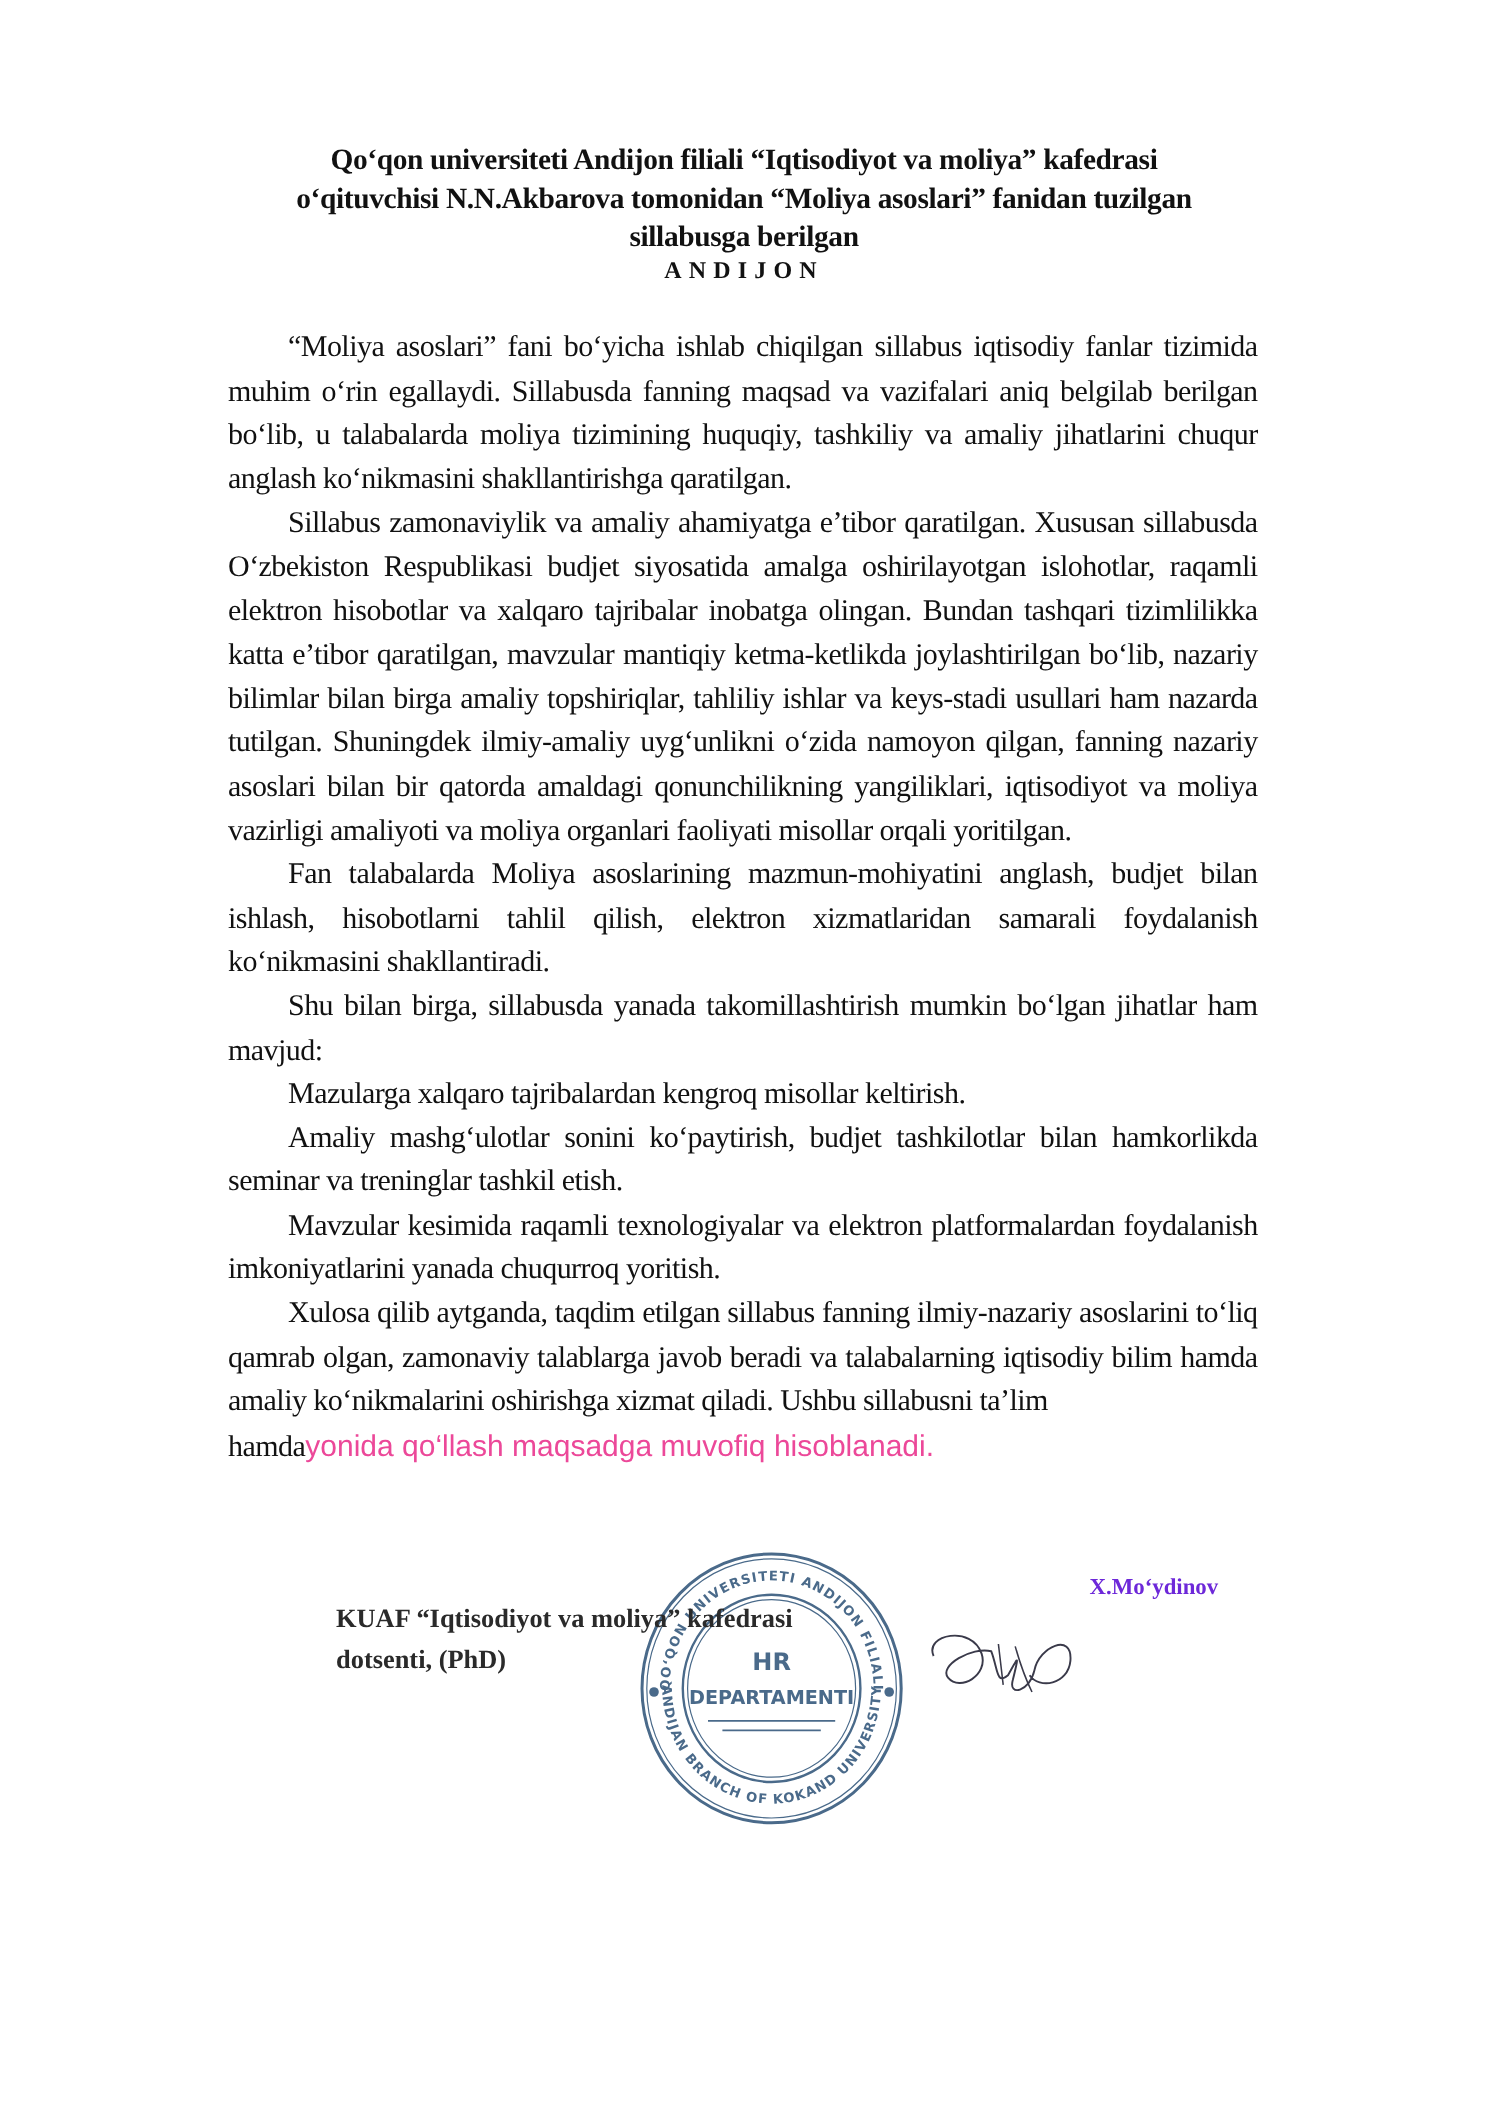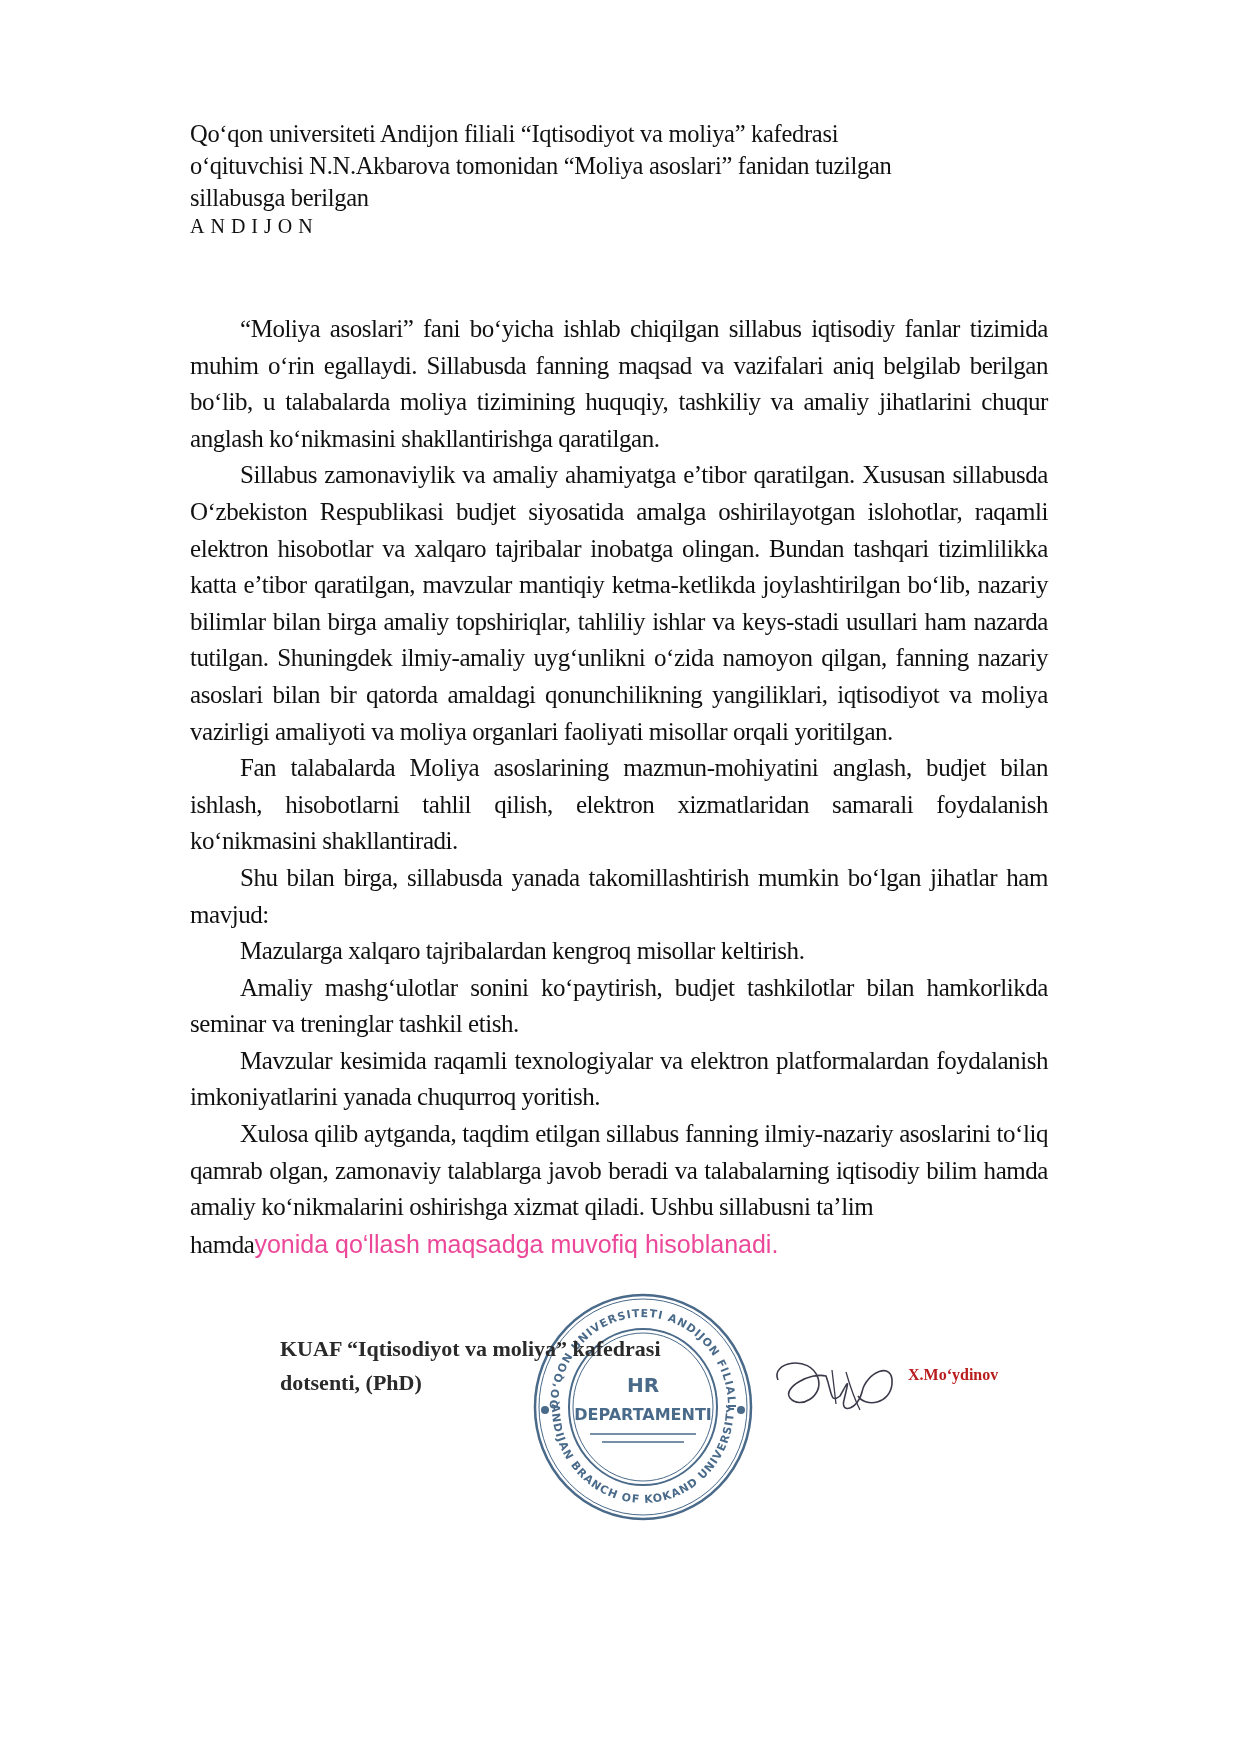--- a/index.html
+++ b/index.html
@@ -20,41 +20,41 @@
     left: 0; top: 0;
     width: 1240px;
     height: 1754px;
     background: #ffffff;
   }
   .header {
     position: absolute;
     left: 190px;
     top: 118px;
     width: 860px;
-    font-weight: normal;
+    text-align: center;
+    font-weight: bold;
     font-size: 24.5px;
     line-height: 32px;
     letter-spacing: -0.3px;
   }
   .header .h-line { display: block; white-space: nowrap; }
   .header .title-word {
     display: block;
     font-size: 20px;
     letter-spacing: 6px;
     line-height: 24px;
   }
   .body-text {
     position: absolute;
     left: 190px;
     top: 272px;
     width: 858px;
     font-size: 25px;
     line-height: 36.6px;
     letter-spacing: -0.45px;
-    margin-top: 39px;
   }
   .body-text p {
     margin: 0;
     text-indent: 50px;
     text-align: justify;
   }
   .body-text p.last-line-fade .fade {
     color: #ec4899;
     font-family: Liberation Sans, sans-serif;
     letter-spacing: 0;
@@ -65,25 +65,25 @@
     top: 1332px;
     font-family: "Liberation Serif", serif;
     font-weight: bold;
     font-size: 22px;
     line-height: 34px;
     color: #2a2a2a;
   }
   .signer-name {
     position: absolute;
     left: 908px;
-    top: 1366px;
+    top: 1312px;
     font-family: "Liberation Serif", serif;
     font-weight: bold;
-    font-size: 16px;
-    color: #b91c1c;
+    font-size: 19px;
+    color: #6d28d9;
   }
   .signature {
     position: absolute;
     left: 770px;
     top: 1352px;
     width: 130px;
     height: 70px;
   }
   .stamp {
     position: absolute;

